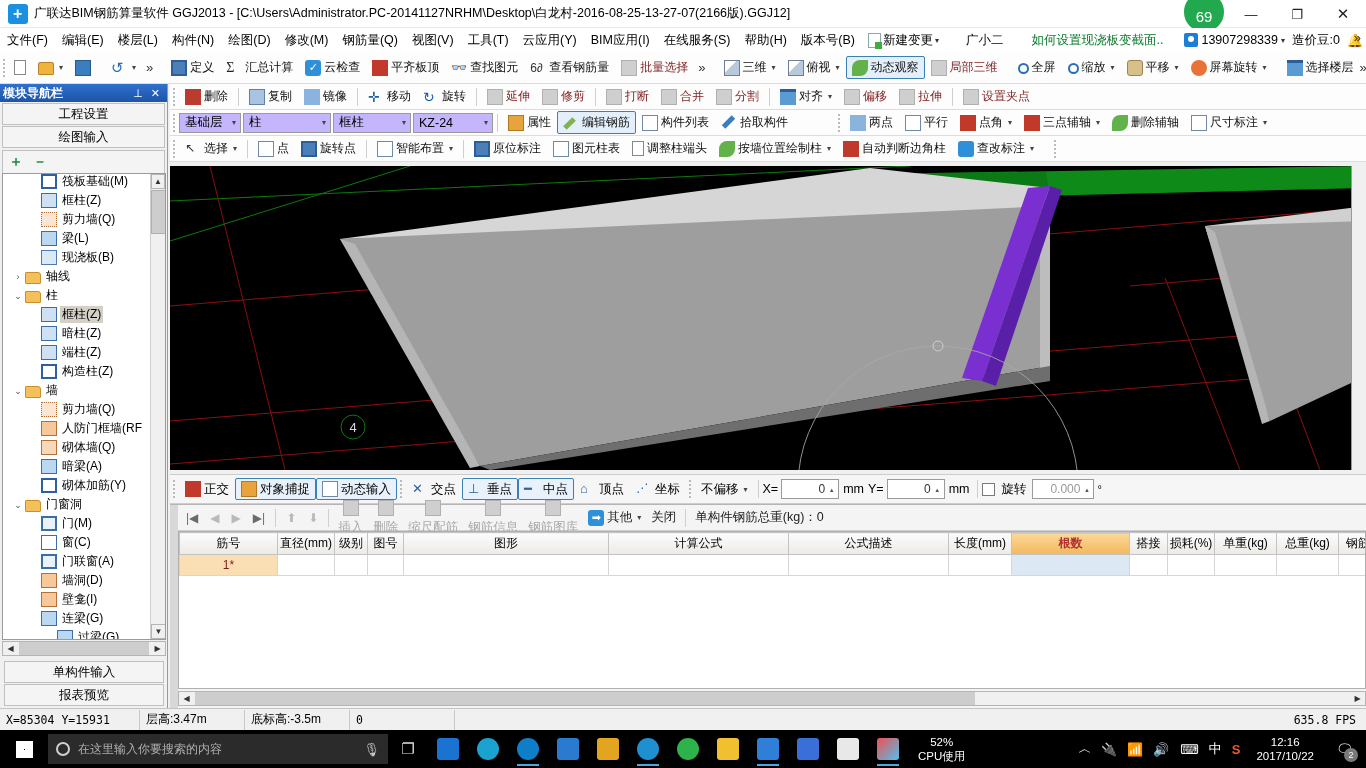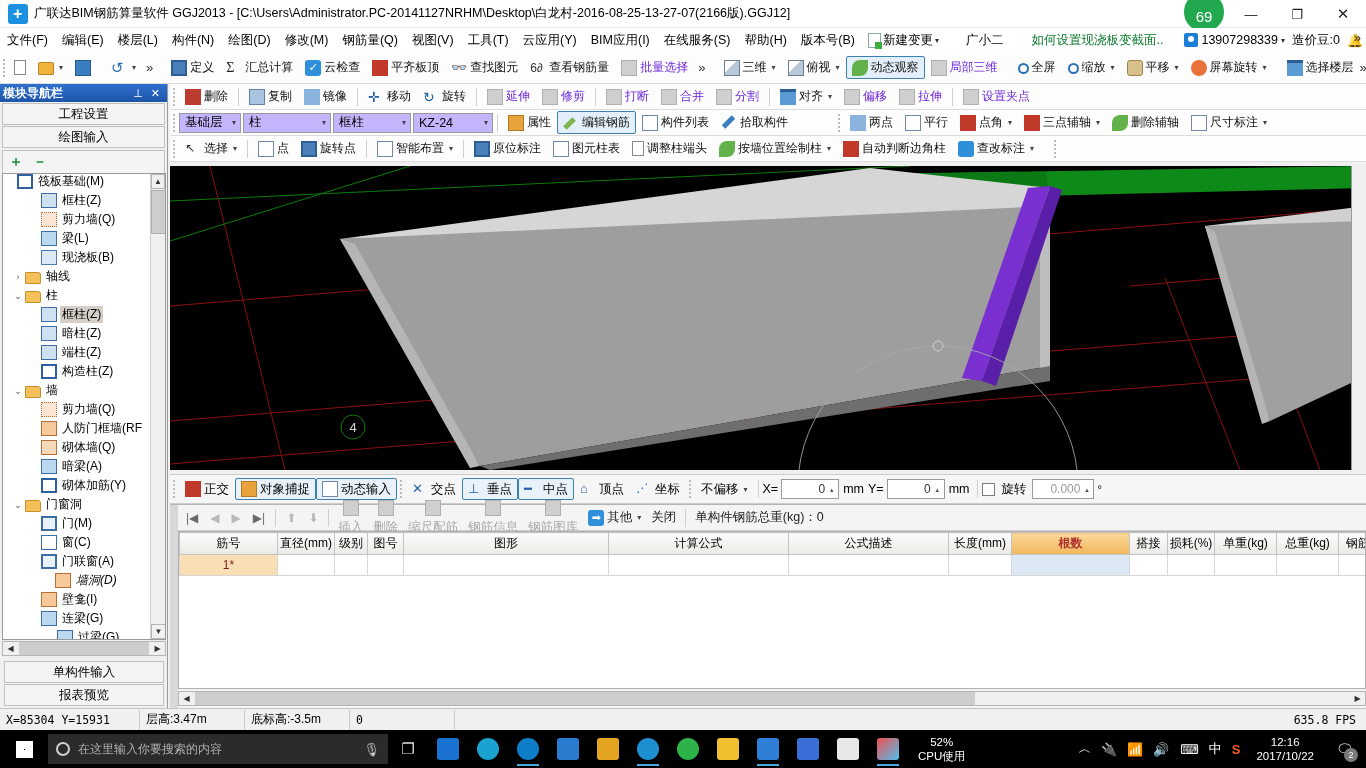--- a/index.html
+++ b/index.html
@@ -76,21 +76,21 @@
   
   .tb { background: #fdfdfd; display: flex; align-items: center; border-bottom: 1px solid #dcdcdc; }
   .tbrow1 { position: absolute; left: 0; top: 52px; width: 1366px; height: 32px; }
   .tbrow2 { position: absolute; left: 170px; top: 84px; width: 1196px; height: 26px; }
   .tbrow3 { position: absolute; left: 170px; top: 110px; width: 1196px; height: 26px; }
   .tbrow4 { position: absolute; left: 170px; top: 136px; width: 1196px; height: 26px; }
   .tbtn {
     display: flex; align-items: center; gap: 3px; padding: 1px 5px; height: 23px;
     white-space: nowrap; font-size: 12px; color: #111; border: 1px solid transparent;
   }
-  .tbtn.dis { color: #6d28d9; }
+  .tbtn.dis { color: #7f1d1d; }
   .tbtn.active { border: 1px solid #3c7fb1; background: #e3effa; border-radius: 2px; }
   .tsep { width: 1px; height: 18px; background: #cfcfcf; margin: 0 4px; }
   .grip { width: 3px; height: 18px; border-left: 2px dotted #bbb; margin: 0 3px; }
   .ic { width: 16px; height: 16px; flex: 0 0 auto; display: inline-block; position: relative; }
   .dd { font-size: 8px; color: #444; margin-left: 2px; }
 
   
   .ic-doc { border: 1px solid #888; background: #fff; width: 12px; height: 15px; }
   .ic-folder { background: #f0b43c; border: 1px solid #b8822a; border-radius: 2px 2px 1px 1px; height: 13px; margin-top:2px;}
   .ic-save { background: #3a7ebf; border: 1px solid #255b8e; }
@@ -620,21 +620,21 @@
     </div>
     <div class="lp-btn">工程设置</div>
     <div class="lp-btn">绘图输入</div>
     <div class="lp-tools">
       <span class="plus-ic">＋</span>
       <span class="minus-ic">－</span>
     </div>
 
     <div class="tree">
       <div class="tree-inner" id="tree-inner" style="margin-top: -2px;">
-          <div class="tnode" style="">
+          <div class="tnode" style="padding-left: 24px;">
             <span class="exp"></span>
             <span class="tico ti-blue"></span>
             <span class="lbl">筏板基础(M)</span>
           </div>
           <div class="tnode" style="padding-left: 24px;">
             <span class="exp"></span>
             <span class="tico ti-col"></span>
             <span class="lbl">框柱(Z)</span>
           </div>
           <div class="tnode" style="padding-left: 24px;">
@@ -725,21 +725,21 @@
           <div class="tnode" style="padding-left: 24px;">
             <span class="exp"></span>
             <span class="tico ti-win"></span>
             <span class="lbl">窗(C)</span>
           </div>
           <div class="tnode" style="padding-left: 24px;">
             <span class="exp"></span>
             <span class="tico ti-door"></span>
             <span class="lbl">门联窗(A)</span>
           </div>
-          <div class="tnode" style="padding-left: 38px; font-style: italic;">
+          <div class="tnode" style="padding-left: 24px;">
             <span class="exp"></span>
             <span class="tico ti-orange"></span>
             <span class="lbl">墙洞(D)</span>
           </div>
           <div class="tnode" style="padding-left: 24px;">
             <span class="exp"></span>
             <span class="tico ti-orange"></span>
             <span class="lbl">壁龛(I)</span>
           </div>
           <div class="tnode" style="padding-left: 24px;">

